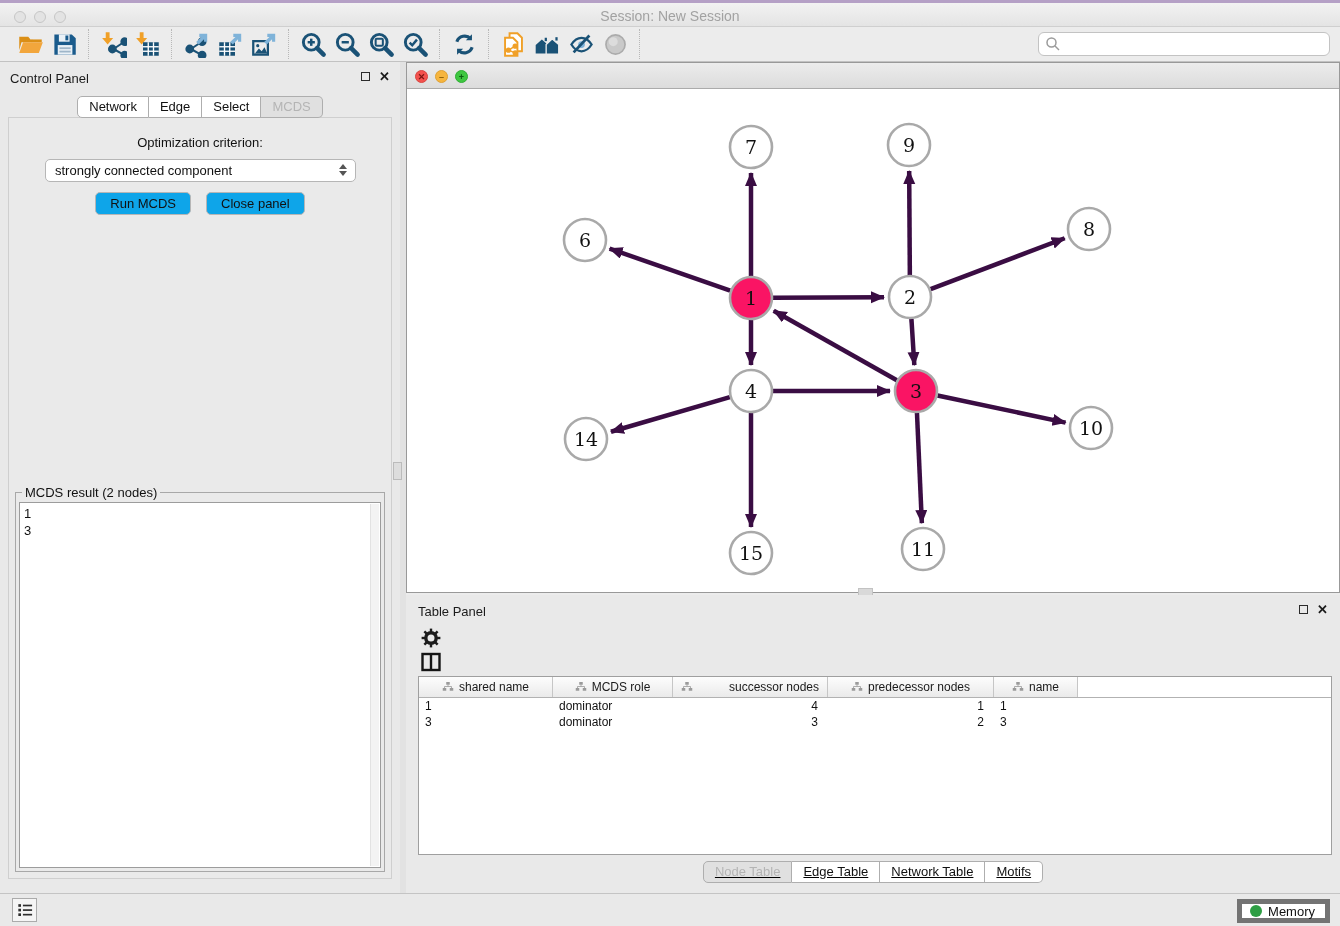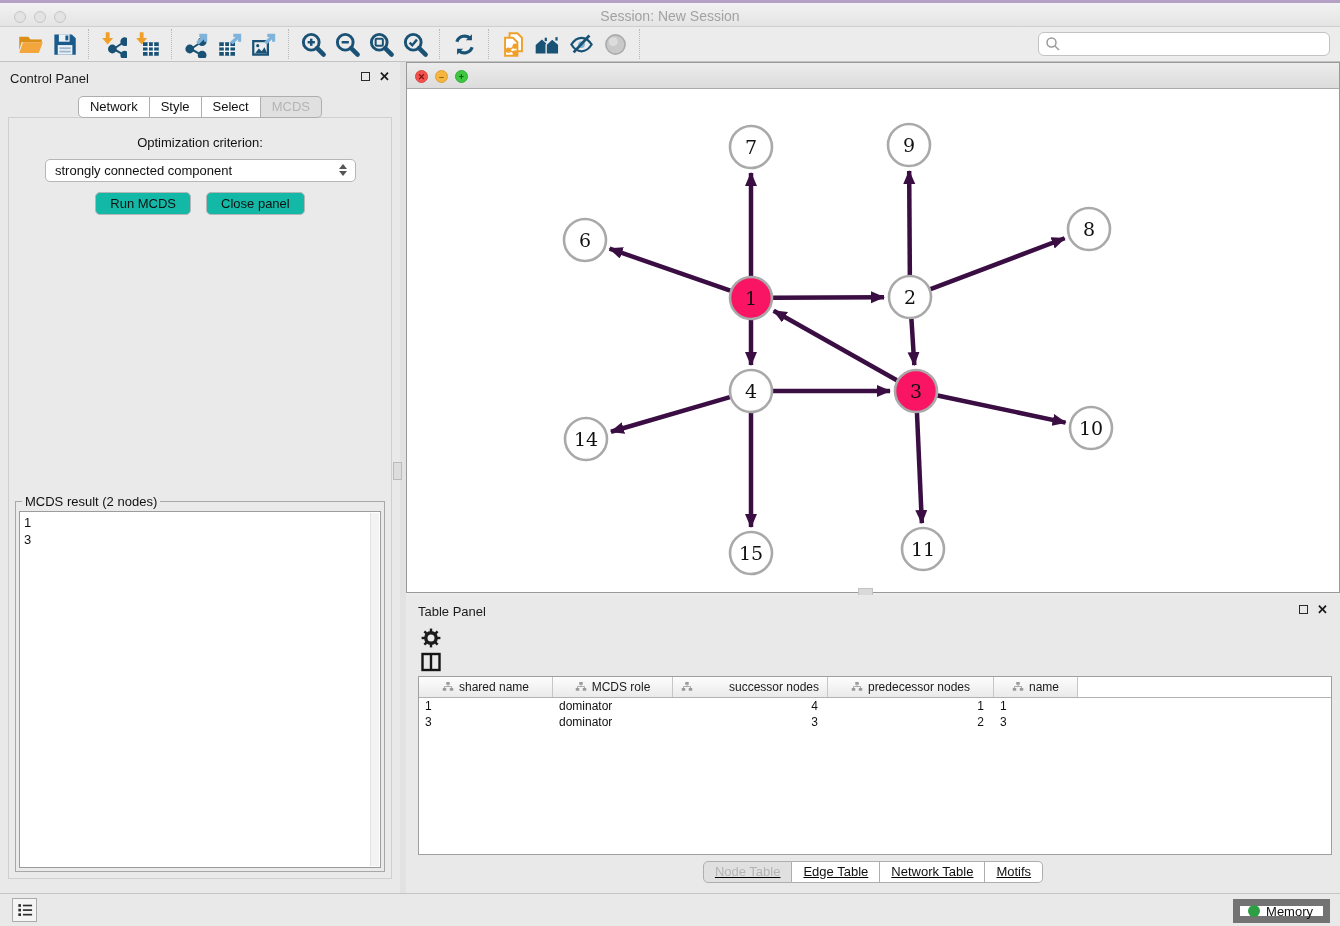--- a/index.html
+++ b/index.html
@@ -35,23 +35,23 @@
   .tab.active { background:#e0e0e0; color:#b4b4b4; }
 
   #control-content { position:absolute; left:8px; right:8px; top:55px; bottom:14px; border:1px solid #cfcfcf; background:#eaeaea; }
   #opt-label { position:absolute; left:0; right:0; top:17px; text-align:center; font-size:13px; color:#111; }
   #criterion-select { position:absolute; left:36px; width:311px; top:41px; height:23px; background:#fff; border:1px solid #b6b6b6; border-radius:5px; font-size:13px; color:#111; display:flex; align-items:center; padding-left:9px; }
   .stepper { position:absolute; right:8px; top:4px; display:flex; flex-direction:column; gap:2px; }
   .stepper i { width:0; height:0; border-left:4px solid transparent; border-right:4px solid transparent; display:block; }
   .stepper .up { border-bottom:5px solid #555; }
   .stepper .down { border-top:5px solid #555; }
   .btn-row { position:absolute; left:0; right:0; top:74px; display:flex; justify-content:center; gap:15px; }
-  .mac-btn { background:#14b8a6; border:1px solid #b6b6b6; border-radius:5px; font-size:13px; color:#111; padding:3px 14px; font-family:"Liberation Sans", sans-serif; }
-
-  #mcds-fieldset { position:absolute; left:6px; right:6px; top:374px; bottom:6px; border:1px solid #a8a8a8; background:#eaeaea;margin-top:9px; }
+  .mac-btn { background:#0ea5e9; border:1px solid #b6b6b6; border-radius:5px; font-size:13px; color:#111; padding:3px 14px; font-family:"Liberation Sans", sans-serif; }
+
+  #mcds-fieldset { position:absolute; left:6px; right:6px; top:374px; bottom:6px; border:1px solid #a8a8a8; background:#eaeaea; }
   #mcds-legend { position:absolute; left:6px; top:-8px; background:#eaeaea; padding:0 3px; font-size:13px; color:#111; }
   #mcds-text { position:absolute; left:3px; right:3px; top:9px; bottom:3px; background:#fff; border:1px solid #9c9c9c; font-size:13px; color:#111; padding:2px 4px; white-space:pre; line-height:17px; }
   #mcds-scroll { position:absolute; right:1px; top:1px; bottom:1px; width:9px; background:#f3f3f3; border-left:1px solid #e2e2e2; }
 
   
   #v-splitter { position:absolute; left:400px; top:62px; width:6px; height:831px; background:#e2e2e2; }
   #v-grip { position:absolute; left:-7px; top:400px; width:9px; height:18px; background:#ddd; border:1px solid #bbb; }
 
   
   #network-window { position:absolute; left:406px; top:62px; width:934px; height:531px; border:1px solid #999; background:#fff; }
@@ -71,21 +71,21 @@
   #tp-table { position:absolute; left:12px; top:81px; width:914px; height:179px; background:#fff; border:1px solid #9f9f9f; overflow:hidden; }
   #tp-header { display:flex; height:21px; border-bottom:1px solid #b2b2b2; }
   .th-cell { display:flex; align-items:center; justify-content:center; gap:5px; font-size:12px; color:#1a1a1a; background:linear-gradient(#fdfdfd,#eaeaea); border-right:1px solid #c6c6c6; }
   .tr-row { display:flex; height:16px; }
   .td-cell { font-size:12px; color:#111; padding:1px 10px 0 6px; overflow:hidden; }
   #tp-tabs { position:absolute; left:0; right:0; top:266px; display:flex; justify-content:center;text-decoration:underline; }
 
   
   #status-bar { position:absolute; left:0; top:893px; width:1340px; height:33px; background:#e9e9e9; border-top:1px solid #c4c4c4; }
   #list-btn { position:absolute; left:12px; top:4px; width:25px; height:24px; background:#f5f5f5; border:1px solid #ababab; display:flex; align-items:center; justify-content:center; }
-  #memory-btn { position:absolute; right:10px; top:5px; height:24px; background:#fff; border:7px solid #737373; display:flex; align-items:center; gap:6px; padding:0 10px 0 8px; font-size:13px; color:#111; }
+  #memory-btn { position:absolute; right:10px; top:5px; height:24px; background:#fff; border:5px solid #737373; display:flex; align-items:center; gap:6px; padding:0 10px 0 8px; font-size:13px; color:#111; }
   #memory-dot { width:12px; height:12px; border-radius:50%; background:#2e9e44; }
 </style>
 </head>
 <body>
 
 <div id="titlebar">
   <span class="mac-dot" style="left:14px"></span>
   <span class="mac-dot" style="left:34px"></span>
   <span class="mac-dot" style="left:54px"></span>
   <div class="title">Session: New Session</div>
@@ -273,21 +273,21 @@
 <div id="control-panel">
   <div class="panel-header">
     <span class="ph-title">Control Panel</span>
     <span class="ph-icons">
       <span class="float-square"></span>
       <span class="close-x">✕</span>
     </span>
   </div>
   <div class="tabs-row" id="control-tabs">
       <div class="tab">Network</div>
-      <div class="tab">Style</div>
+      <div class="tab">Edge</div>
       <div class="tab">Select</div>
       <div class="tab active">MCDS</div>
     </div>
 
   <div id="control-content">
     <div id="opt-label">Optimization criterion:</div>
     <div id="criterion-select">
       <span>strongly connected component</span>
       <span class="stepper">
           <i class="up"></i>

